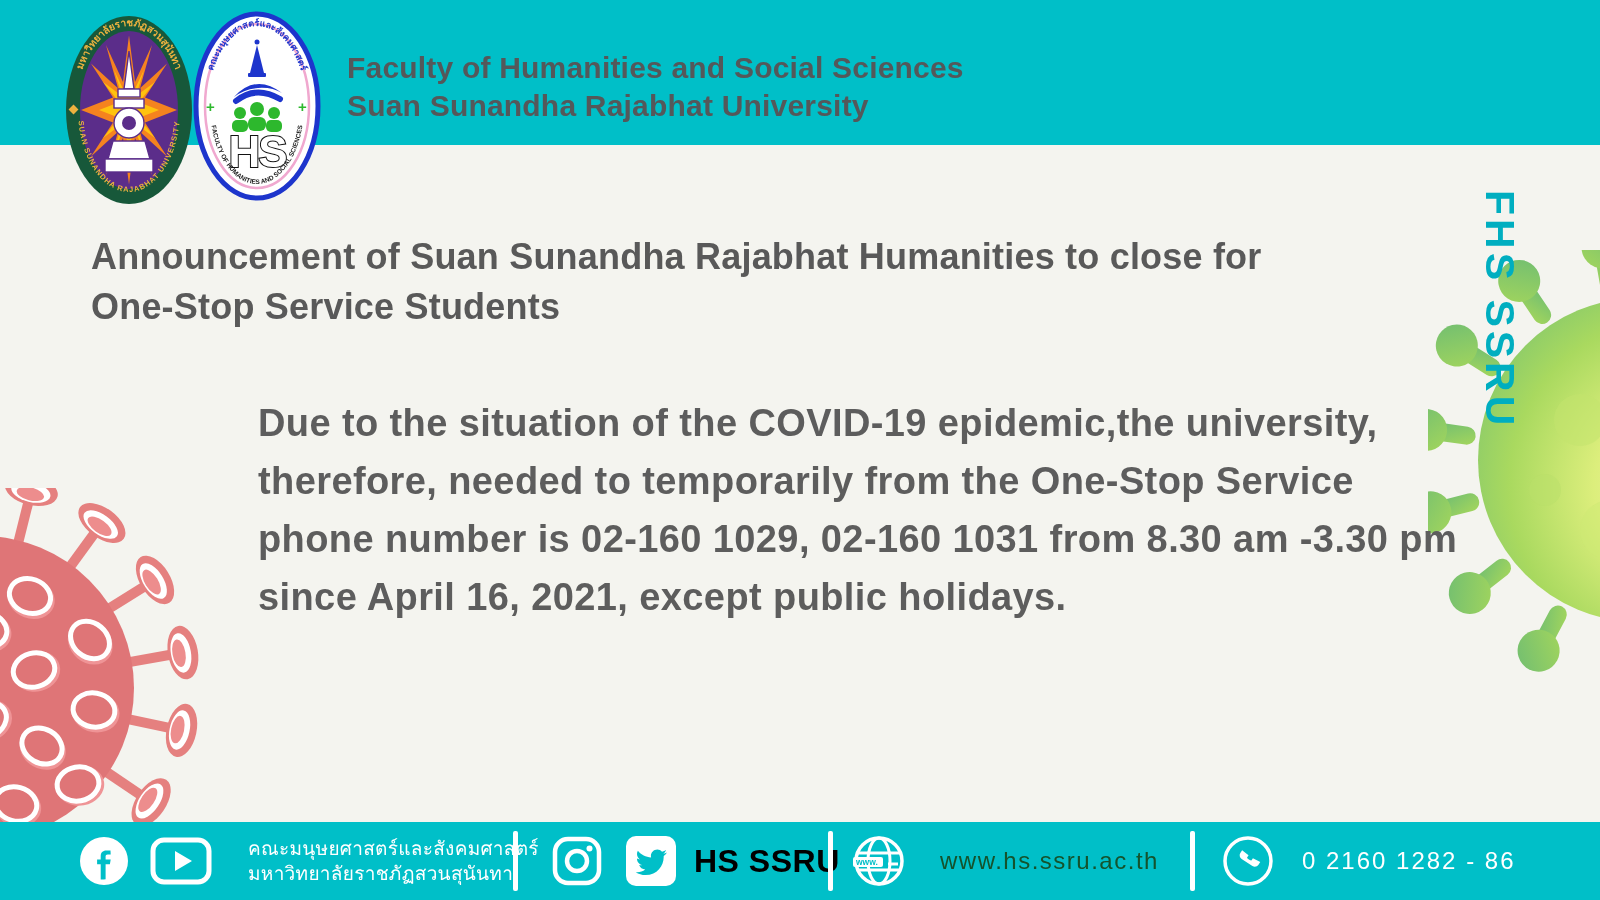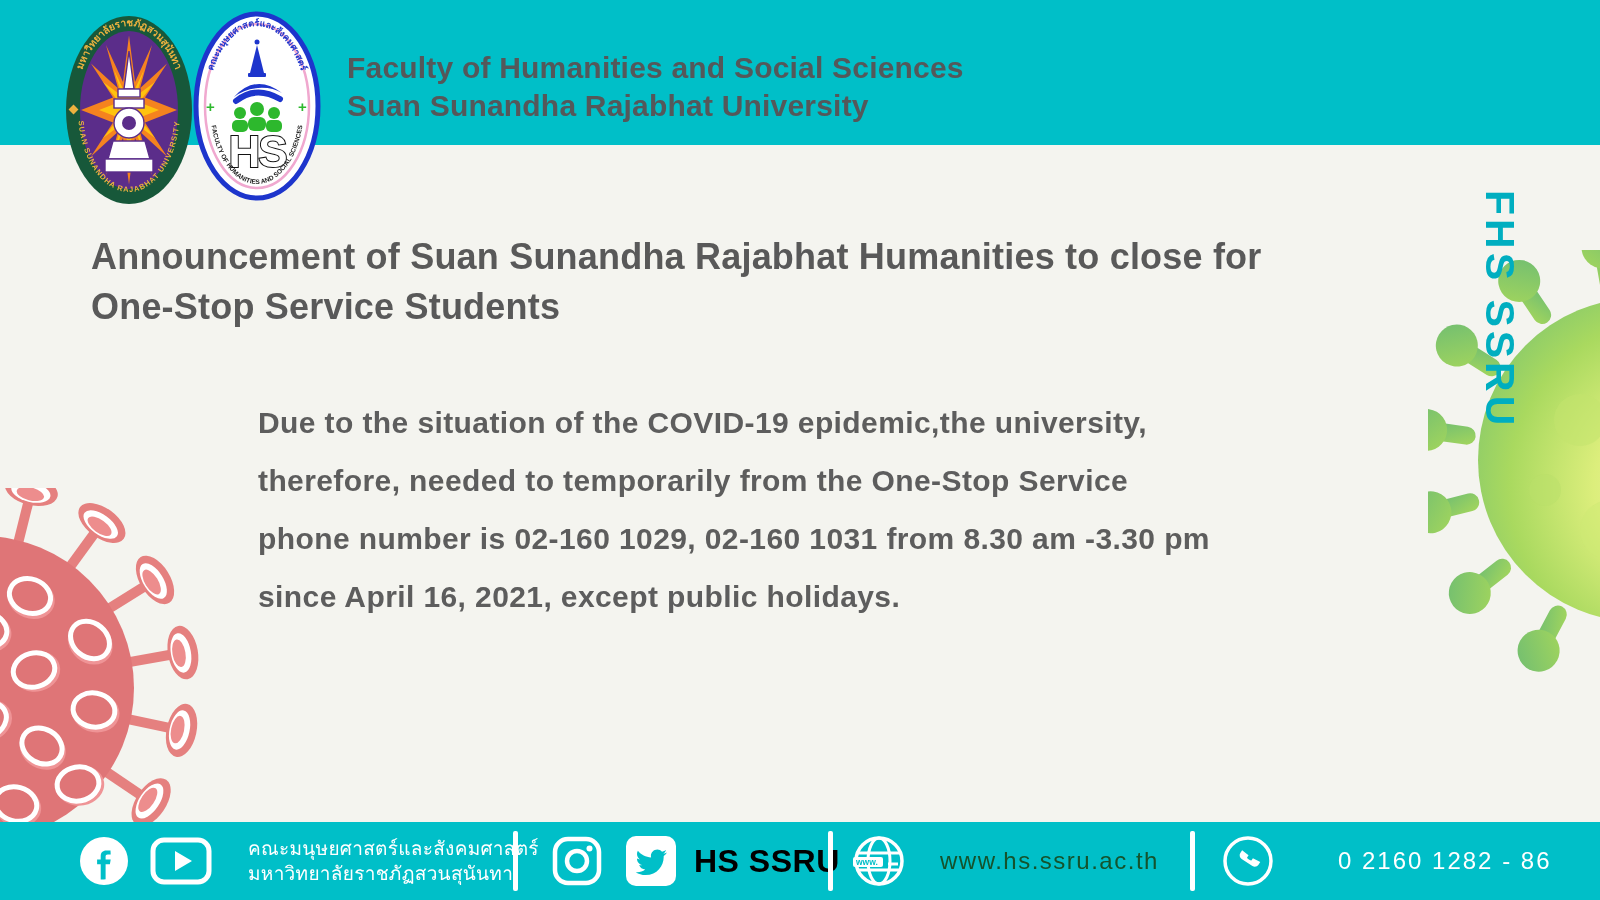--- a/index.html
+++ b/index.html
@@ -16,21 +16,21 @@
   .logo{ position:absolute; z-index:5; }
   .logo-univ{ left:64px; top:13px; }
   .logo-fac{ left:192px; top:9px; }
   .header-text{ position:absolute; left:347px; top:49px; z-index:4; color:#54585a;
                 font-weight:bold; font-size:30px; line-height:38px; letter-spacing:.2px; }
 
   
   .title{ position:absolute; left:91px; top:232px; color:#595959; font-weight:bold;
           font-size:36px; line-height:50px; letter-spacing:.2px; z-index:3; }
   .bodytext{ position:absolute; left:258px; top:394px; color:#5d5d5d; font-weight:bold;
-             font-size:30px; line-height:58px; letter-spacing:.4px; z-index:3; }
+             font-size:38px; line-height:58px; letter-spacing:.4px; z-index:3; }
 
   
   .watermark{
     position:absolute; left:1476px; top:190px; z-index:4;
     writing-mode:vertical-rl; color:#00aec0; font-weight:bold;
     font-size:41px; letter-spacing:4px; white-space:nowrap;
   }
 
   
   .virus{ position:absolute; z-index:1; }
@@ -38,21 +38,21 @@
   .virus-red{ left:-55px; top:488px; }
 
   
   .footer-band{ position:absolute; left:0; top:822px; width:1600px; height:78px;
                 background:#00bfc8; z-index:10; }
   .footer-item{ position:absolute; top:50%; transform:translateY(-50%); }
   .f-divider{ width:5px; height:60px; background:#ffffff; border-radius:2px; }
   .thai-name{ color:#ffffff; font-size:19px; line-height:25px; letter-spacing:.3px; }
   .handle{ color:#000000; font-weight:bold; font-size:32px; letter-spacing:.5px; }
   .weburl{ color:#14532d; font-size:24px; letter-spacing:1.5px; }
-  .phonenum{ color:#ffffff; font-size:24px; letter-spacing:2px;margin-left:36px; }
+  .phonenum{ color:#ffffff; font-size:24px; letter-spacing:2px; }
 </style>
 </head>
 <body>
 
 <div class="page">
 
   <svg class="virus virus-green" width="172" height="440" viewBox="0 0 172 440">
     <defs>
       <radialGradient id="gBody" cx="0.62" cy="0.58" r="0.75">
         <stop offset="0%" stop-color="#f2f8a0"></stop>

